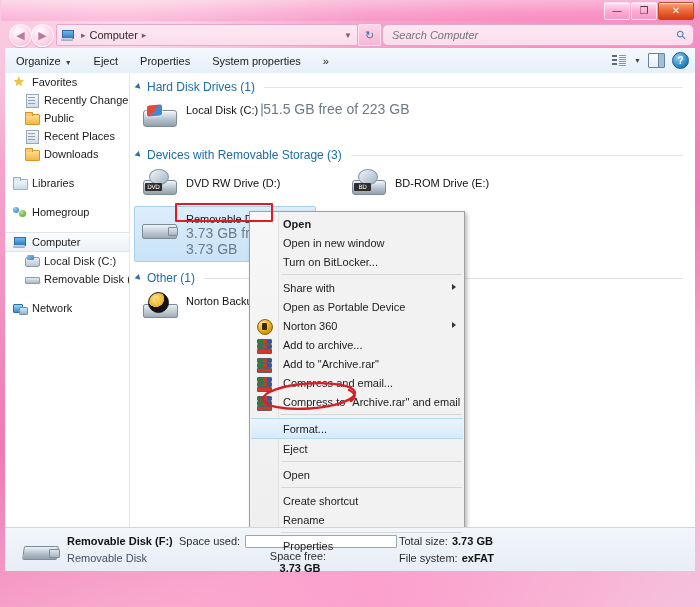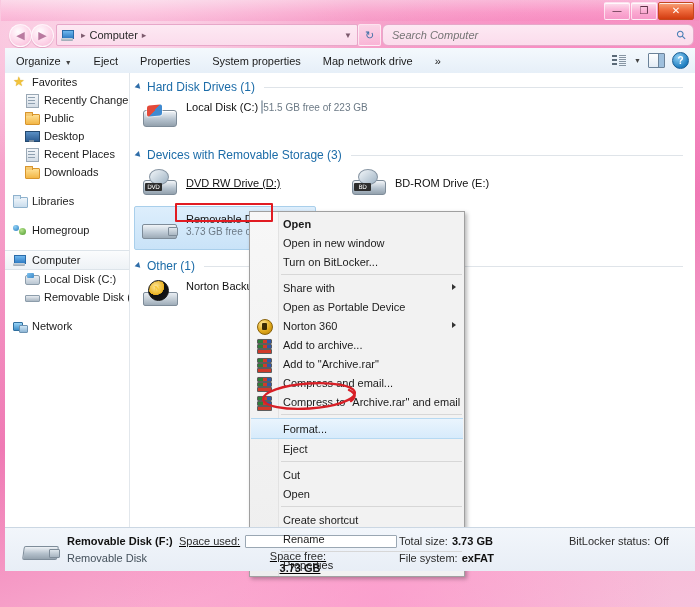--- a/index.html
+++ b/index.html
@@ -244,21 +244,21 @@
     position:relative;display:flex;align-items:flex-start;
     padding:4px 5px;border:1px solid transparent;border-radius:2px;
   }
   .tile.sel{
     background:linear-gradient(180deg,#ddeefc,#c9e3f8);
     border:1px solid #a9cfeb;
   }
   .tile-ico{width:40px;height:34px;position:relative;flex:0 0 auto;margin-right:6px;}
   .tile-txt{padding-top:2px;}
   .tile-name{font-size:11px;color:#111;white-space:nowrap;}
-  .tile-sub{font-size:10px;color:#6c7a86;margin-top:2px;}
+  .tile-sub{font-size:14px;color:#6c7a86;margin-top:2px;}
   
   .hd-ico:before{
     content:"";position:absolute;left:3px;top:11px;width:32px;height:15px;border-radius:3px;
     background:linear-gradient(180deg,#f3f6f9,#b6c3cf 55%,#93a1ad);
     border:1px solid #7e8c99;
     box-shadow:inset 0 1px 0 #fff;
   }
   .hd-ico:after{
     content:"";position:absolute;left:7px;top:6px;width:15px;height:11px;
     background:
@@ -447,21 +447,20 @@
       </div>
     </div>
 
     <div id="toolbar">
       <div class="tb-item">
         <span>Organize</span><span class="tb-caret">▼</span>
       </div>
       <div class="tb-item">Eject</div>
       <div class="tb-item">Properties</div>
       <div class="tb-item">System properties</div>
-      <div class="tb-item">Map network drive</div>
       <div class="tb-item">»</div>
       <div class="tb-right">
         <div class="view-ico">
           <i></i>
             <i></i>
             <i></i>
             <b></b>
             <b></b>
             <b></b>
             <b></b>
@@ -481,24 +480,20 @@
       </div>
       <div class="nav-row indent">
         <span class="nico ico-recent"></span>
         <span>Recently Changed</span>
       </div>
       <div class="nav-row indent">
         <span class="nico ico-folder"></span>
         <span>Public</span>
       </div>
       <div class="nav-row indent">
-        <span class="nico ico-desk"></span>
-        <span>Desktop</span>
-      </div>
-      <div class="nav-row indent">
         <span class="nico ico-recent"></span>
         <span>Recent Places</span>
       </div>
       <div class="nav-row indent">
         <span class="nico ico-folder"></span>
         <span>Downloads</span>
       </div>
 
       <div class="nav-gap"></div>
       <div class="nav-row">
@@ -552,21 +547,21 @@
           </span>
         </div>
       </div>
 
       <div class="grp" style="margin-top:10px;">
         <span class="grp-arrow"></span>
         <span class="grp-title">Devices with Removable Storage (3)</span>
         <span class="grp-line"></span>
       </div>
       <div style="margin-left:4px;display:flex;">
-        <div class="tile" style="width:175px;text-decoration:underline;">
+        <div class="tile" style="width:175px;">
           <span class="tile-ico od-ico">
             <span class="od-badge">DVD</span>
           </span>
           <span class="tile-txt">
             <span class="tile-name" style="line-height:28px;">DVD RW Drive (D:)</span>
           </span>
         </div>
         <div class="tile" style="margin-left:22px;">
           <span class="tile-ico od-ico">
             <span class="od-badge">BD</span>
@@ -648,23 +643,20 @@
       </div>
       <div class="msep"></div>
       <div class="mi hi">
         <span>Format...</span>
       </div>
       <div class="mi">
         <span>Eject</span>
       </div>
       <div class="msep"></div>
       <div class="mi">
-        <span>Cut</span>
-      </div>
-      <div class="mi">
         <span>Open</span>
       </div>
       <div class="msep"></div>
       <div class="mi">
         <span>Create shortcut</span>
       </div>
       <div class="mi">
         <span>Rename</span>
       </div>
       <div class="msep"></div>
@@ -678,21 +670,21 @@
       <ellipse cx="52" cy="16" rx="46" ry="12.5" fill="none" stroke="#d81f26" stroke-width="2.4" transform="rotate(-4 52 16)"></ellipse>
       <path d="M92 10 q10 5 2 11" fill="none" stroke="#d81f26" stroke-width="2.4" stroke-linecap="round"></path>
     </svg>
 
     <div id="statusbar">
       <span class="sb-ico"></span>
       <div class="sb-col" style="width:112px;">
         <span class="sb-l1" style="font-weight:bold;">Removable Disk (F:)</span>
         <span class="sb-l2">Removable Disk</span>
       </div>
-      <div class="sb-col" style="width:220px;text-decoration:underline;">
+      <div class="sb-col" style="width:220px;">
         <span class="sb-l1">
           <span class="sb-lbl">Space used:</span>
           <span class="sb-bar">
             <span class="cap-fill" id="usedbar" style="display: block; height: 100%; width: 0%;"></span>
           </span>
         </span>
         <span class="sb-l2" style="padding-left:18px;flex-direction:column;">
           <span class="sb-lbl">Space free:</span>
           <span class="sb-val">3.73 GB</span>
         </span>
@@ -700,24 +692,17 @@
       <div class="sb-col" style="width:170px;">
         <span class="sb-l1">
           <span class="sb-lbl">Total size:</span>
           <span class="sb-val">3.73 GB</span>
         </span>
         <span class="sb-l2">
           <span class="sb-lbl">File system:</span>
           <span class="sb-val">exFAT</span>
         </span>
       </div>
-      <div class="sb-col">
-        <span class="sb-l1">
-          <span class="sb-lbl">BitLocker status:</span>
-          <span class="sb-val" style="font-weight:normal;">Off</span>
-        </span>
-        <span class="sb-l2"></span>
-      </div>
     </div>
 
     <div id="bottomglass"></div>
   </div>
 </div>
 
 </body></html>

